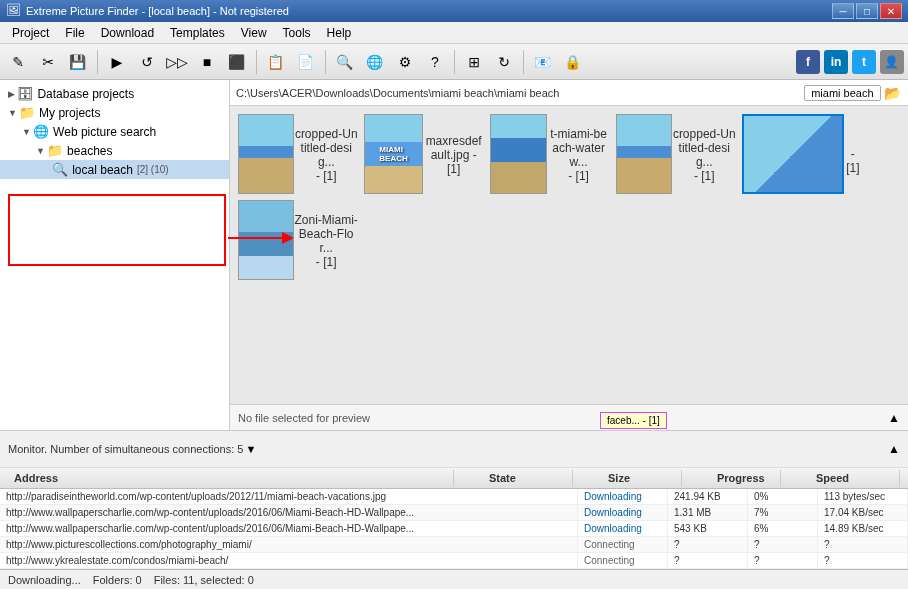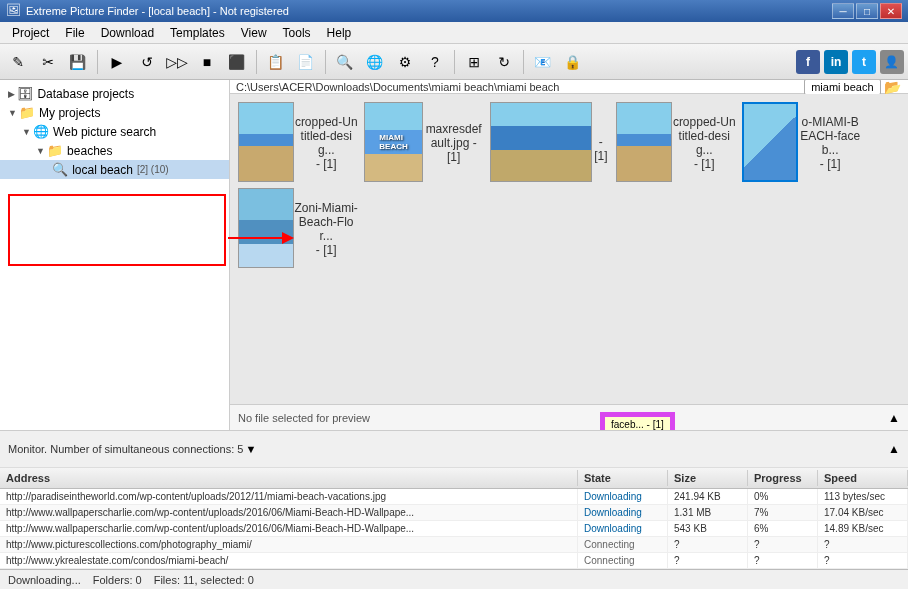--- a/index.html
+++ b/index.html
@@ -132,21 +132,21 @@
       position: relative;
     }
 
     
     .path-bar {
       background: white;
       border-bottom: 1px solid #ccc;
       display: flex;
       align-items: center;
       padding: 3px 6px;
-      height: 14px;
+      height: 26px;
       flex-shrink: 0;
     }
     .path-text { font-size: 11px; color: #333; flex: 1; }
     .path-badge {
       background: white;
       border: 1px solid #aaa;
       border-radius: 2px;
       padding: 1px 6px;
       font-size: 11px;
       margin-left: 6px;
@@ -230,21 +230,22 @@
     .download-table {
       flex-shrink: 0;
       background: white;
       overflow: hidden;
     }
     .dt-header {
       display: grid;
       grid-template-columns: 1fr 90px 80px 70px 90px;
       background: linear-gradient(to bottom, #f5f5f5, #e0e0e0);
       border-bottom: 1px solid #bbb;
-      padding: 2px 0;
+      padding: 2px 8px;
+      gap: 29px;
     }
     .dt-col-header {
       padding: 2px 6px;
       font-size: 11px;
       font-weight: bold;
       color: #333;
       border-right: 1px solid #ccc;
     }
     .dt-row {
       display: grid;
@@ -407,41 +408,41 @@
       <div class="img-cell">
         <div class="img-thumb beach-2"></div>
         <div class="img-label">
           <span>maxresdefault.jpg - [1]</span>
         </div>
       </div>
 
       <div class="img-cell">
         <div class="img-thumb beach-3"></div>
         <div class="img-label">
-          <br>
+          <span>t-miami-beach-waterw...</span><br>
           <span>- [1]</span>
         </div>
       </div>
 
       <div class="img-cell">
         <div class="img-thumb beach-4"></div>
         <div class="img-label">
           <span>cropped-Untitled-desig...</span><br>
           <span>- [1]</span>
         </div>
       </div>
 
       <div class="img-cell">
         <div class="img-thumb beach-5 selected"></div>
         <div class="img-label">
-          <span>o-MIAMI-BEACH-faceb...</span><br>
+          <br>
           <span>- [1]</span>
         </div>
 
-        <div style="position:absolute; background:#ffffcc; border:5px solid #d946ef; padding:2px 6px; font-size:10px; white-space:nowrap; top: 332px; left: 370px; z-index:20;">faceb... - [1]</div>
+        <div style="position:absolute; background:#ffffcc; border:1px solid #d946ef; padding:2px 6px; font-size:10px; white-space:nowrap; top: 332px; left: 370px; z-index:20;">faceb... - [1]</div>
       </div>
 
       <div class="img-cell">
         <div class="img-thumb beach-6"></div>
         <div class="img-label">
           <span>Zoni-Miami-Beach-Flor...</span><br>
           <span>- [1]</span>
         </div>
       </div>
 

